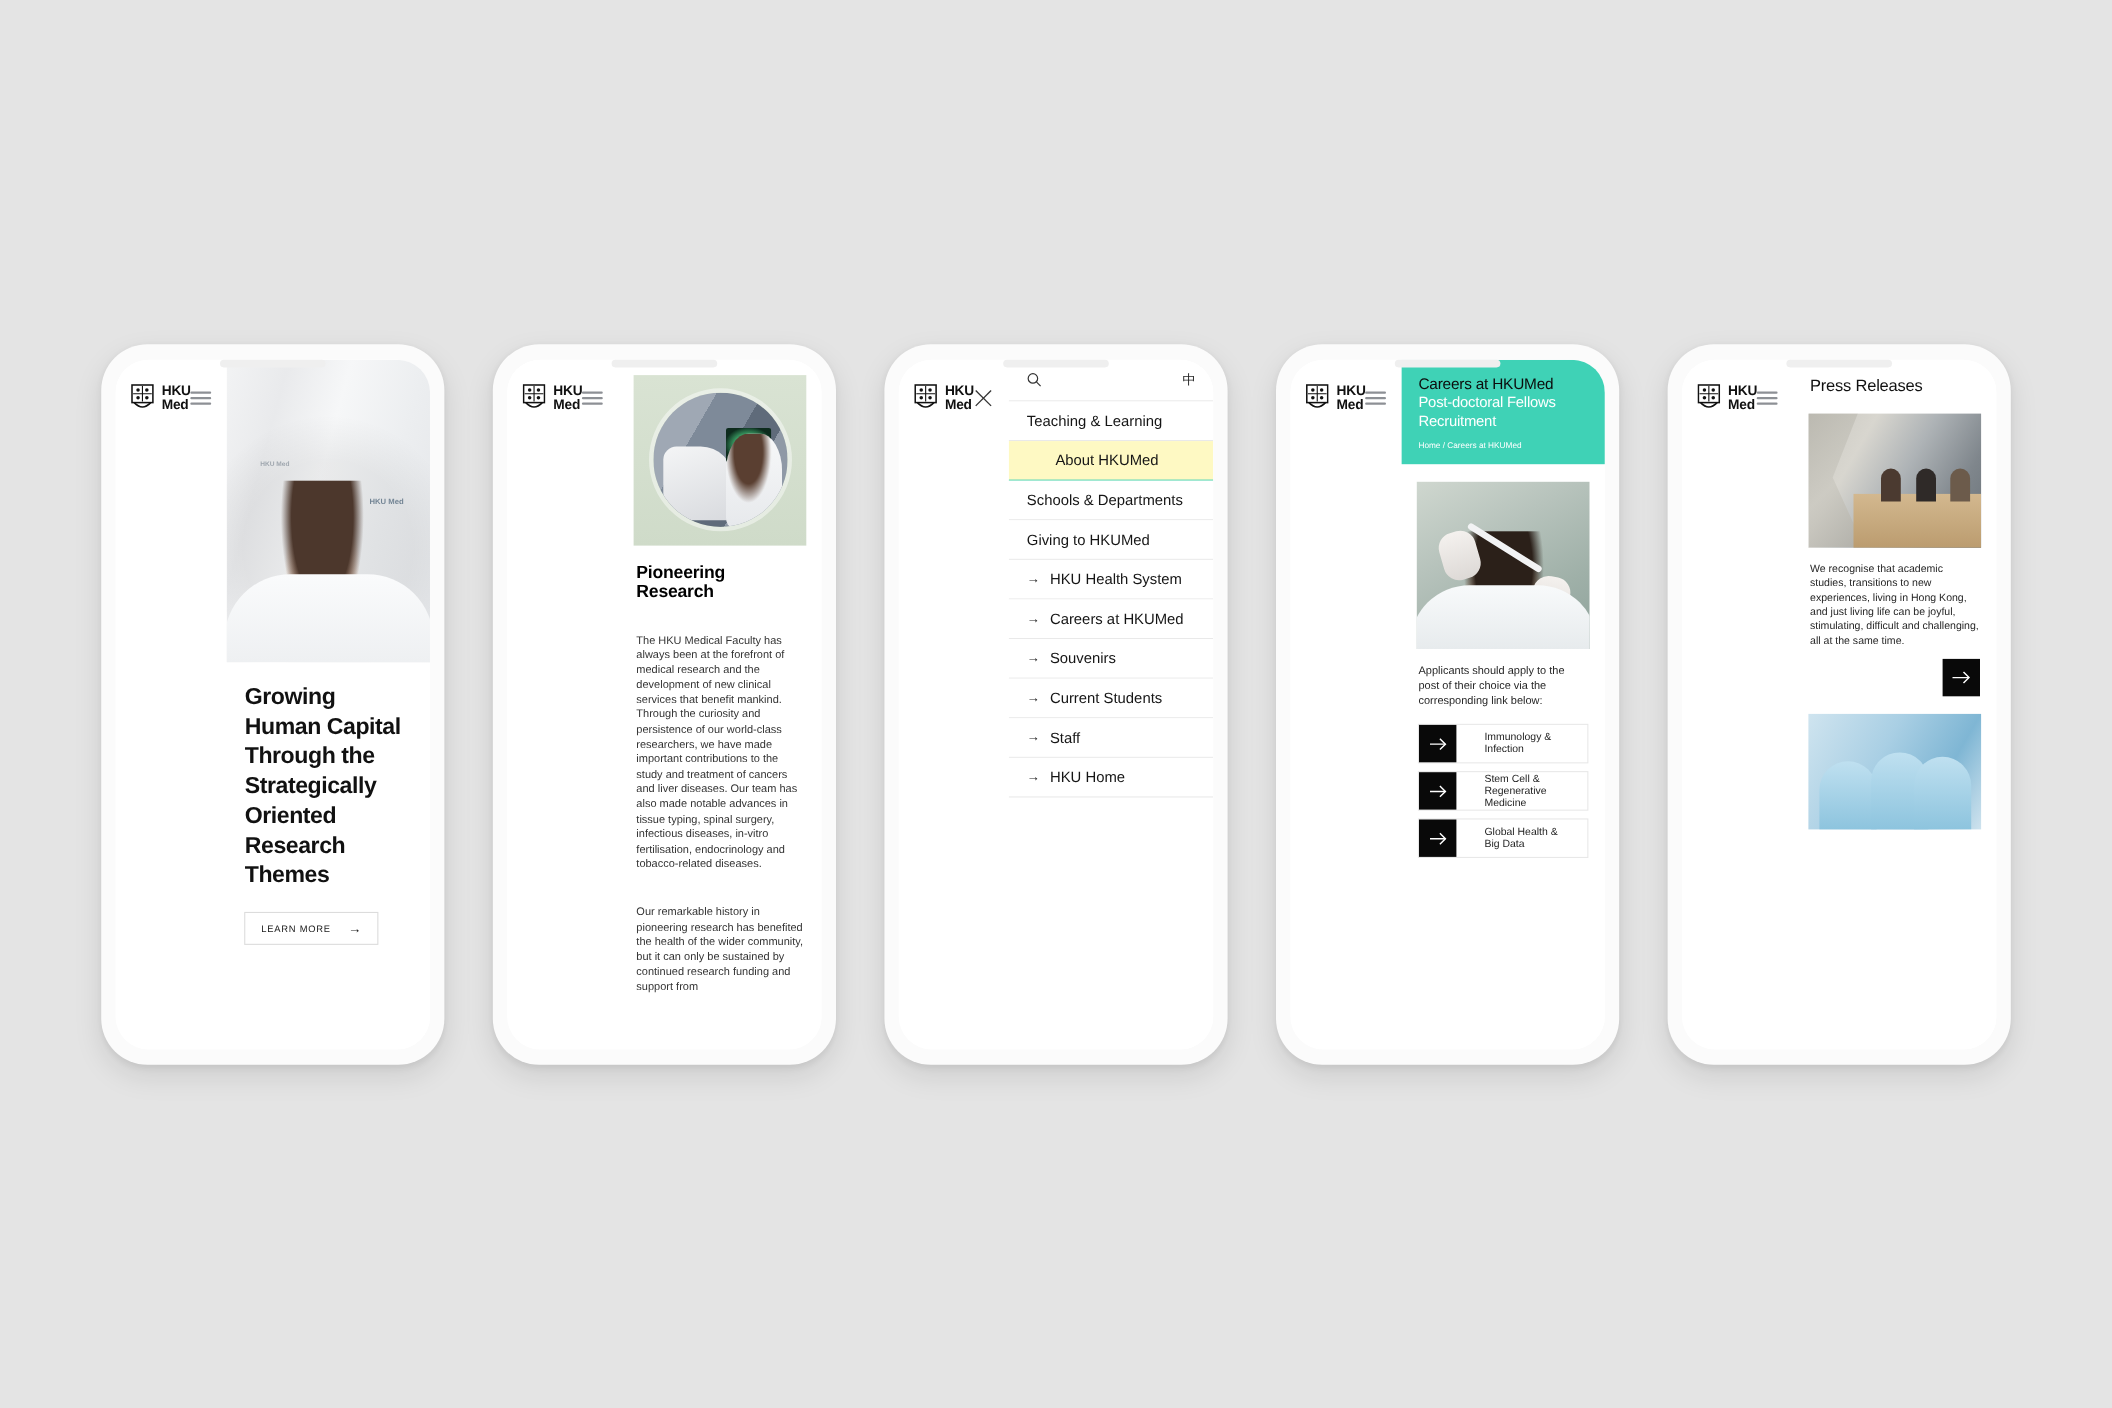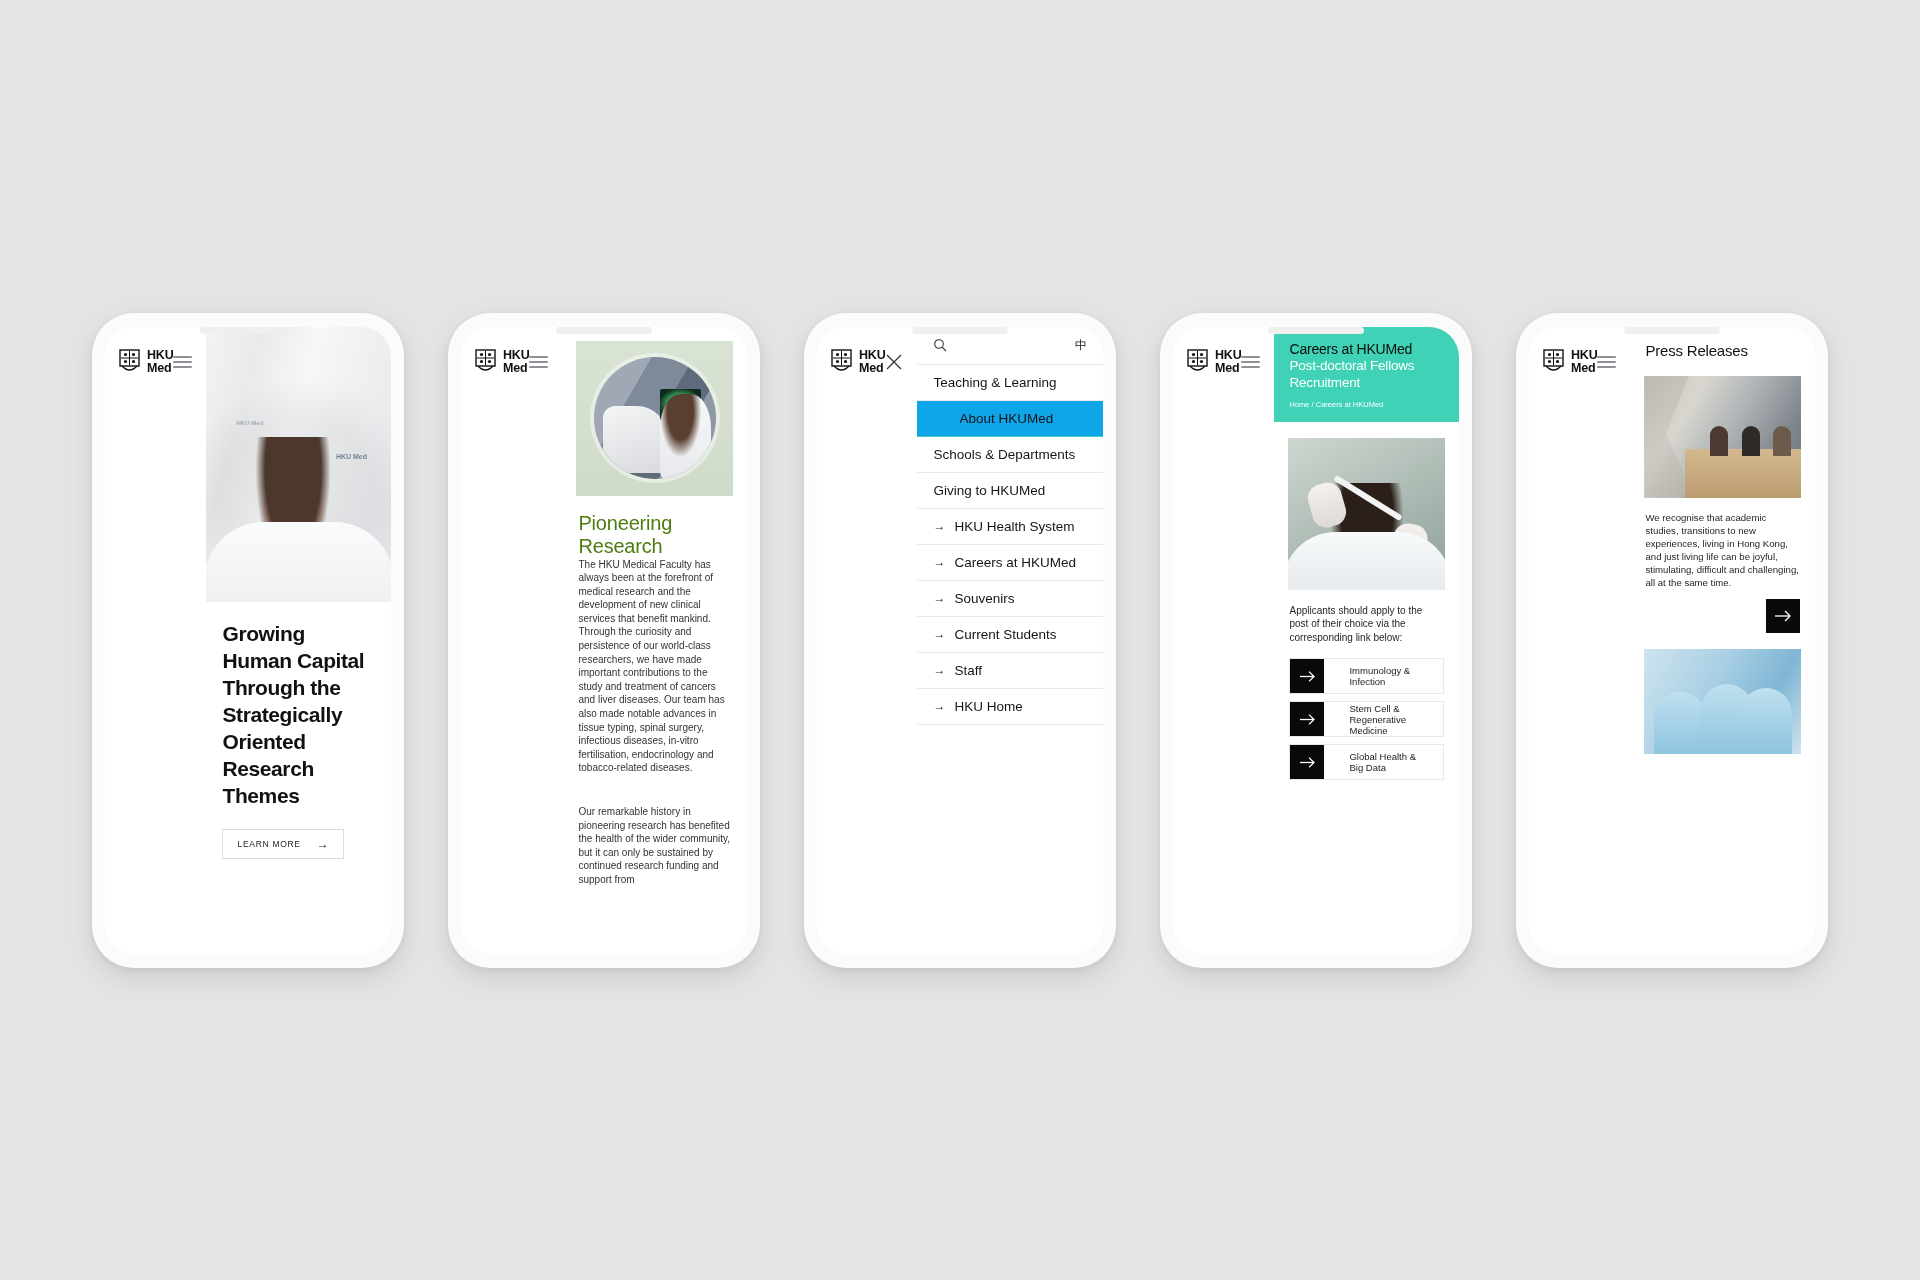--- a/index.html
+++ b/index.html
@@ -205,40 +205,40 @@
     border:1px solid #dcdcdc; background:#fff;
     padding:9px 14px; cursor:pointer;
   }
   .learnbtn .lbl{
     font-size:8.5px; letter-spacing:.7px; color:#1a1a1a; font-weight:500;
   }
   .learnbtn .arr{ font-size:12px; color:#1a1a1a; line-height:10px; }
 
   
   .p2body{ padding:16px 16px 0 16px; }
-  .h2{ font-size:20px; font-weight:normal; color:#4d7c0f; letter-spacing:-.2px; }
+  .h2{ font-size:16px; font-weight:bold; color:#000000; letter-spacing:-.2px; }
   .para{
-    margin-top:0; font-size:10px; line-height:13.6px; color:#333;
+    margin-top:28px; font-size:10px; line-height:13.6px; color:#333;
   }
   .para + .para{ margin-top:30px; }
 
   
   .searchrow{
     display:flex; align-items:center; justify-content:space-between;
     padding:10px 16px; border-bottom:1px solid #e6e6e6; background:#fff;
   }
   .searchrow .mag{ width:14px; height:14px; }
   .zh{ font-size:12px; color:#222; }
   .navlist{ display:flex; flex-direction:column; }
   .navitem{
     display:flex; align-items:center; gap:9px;
     padding:10px 16px; font-size:13.5px; color:#151515;
     border-bottom:1px solid #e9e9e9; background:#fff; cursor:pointer;
   }
-  .navitem.active{ background:#0ea5e9; border-bottom-color:#3fd2b6;padding-left:42px; }
+  .navitem.active{ background:#fef9c3; border-bottom-color:#3fd2b6;padding-left:42px; }
   .navitem .ar{ font-size:12px; color:#222; line-height:12px; }
 
   
   .teal{
     background:#3fd2b6; padding:14px 15px 13px 15px;
   }
   .teal .t1{ font-size:14px; font-weight:normal; color:#0c0c0c; letter-spacing:-.2px; }
   .teal .t2{ font-size:13.5px; color:#ffffff; line-height:17px; letter-spacing:-.2px; }
   .teal .crumb{ margin-top:9px; font-size:7.5px; color:#ffffff; }
   .p4text{

